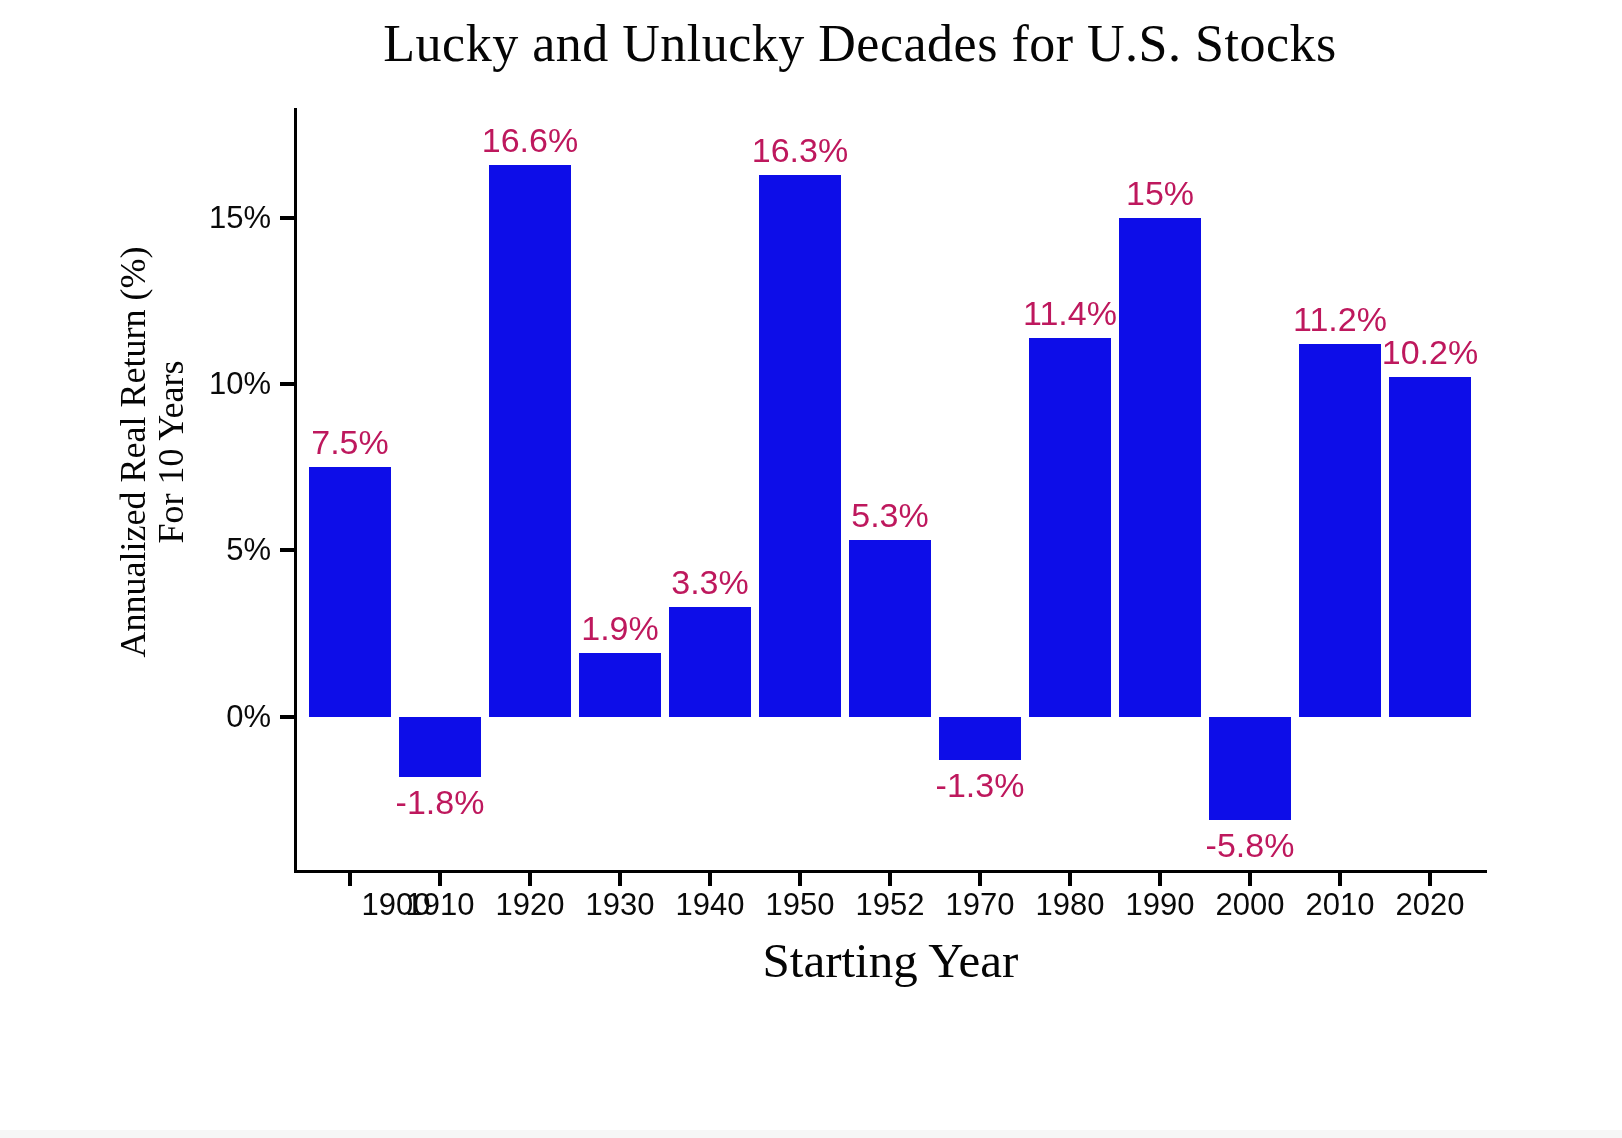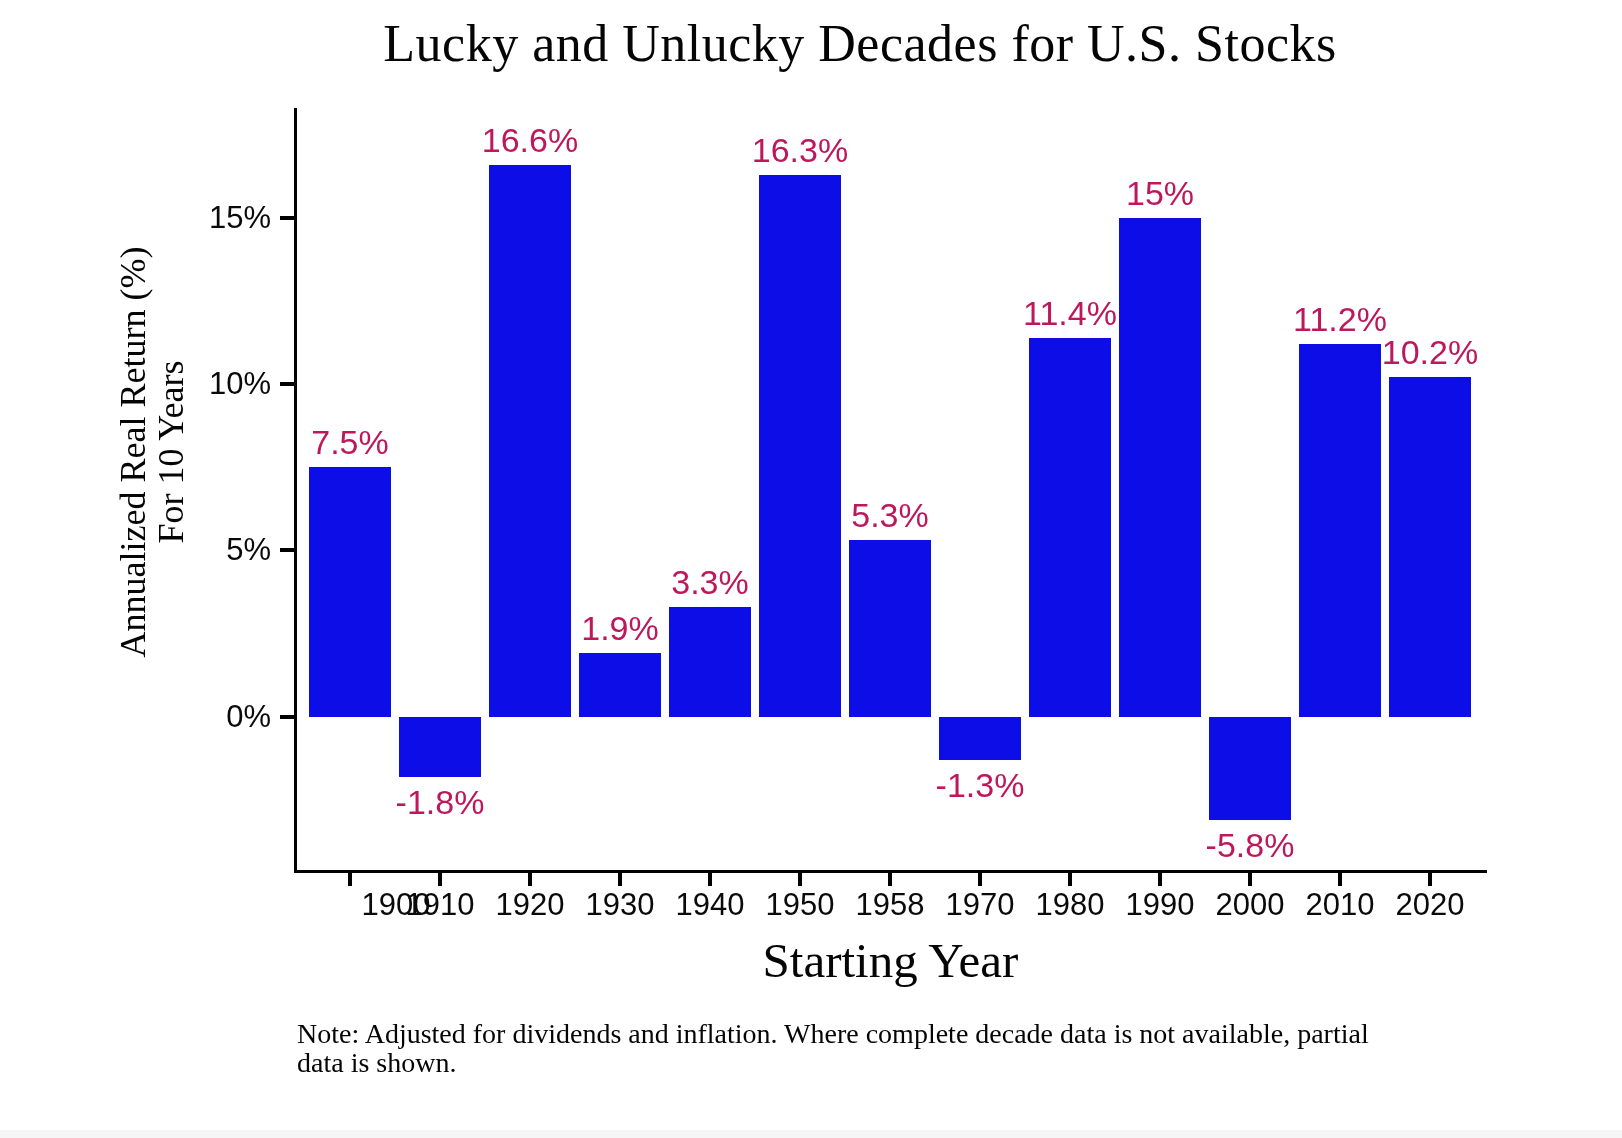--- a/index.html
+++ b/index.html
@@ -169,21 +169,21 @@
       <div class="bar-label" style="left: 333px; top: 454.913px;">3.3%</div>
       <div class="xtick-mark" style="left: 411px;"></div>
       <div class="xtick-label" style="left: 413px;">1940</div>
       <div class="bar" style="left: 462px; height: 542.152px; top: 66.5217px; background: rgb(13, 13, 232);"></div>
       <div class="bar-label" style="left: 423px; top: 22.5217px;">16.3%</div>
       <div class="xtick-mark" style="left: 501px;"></div>
       <div class="xtick-label" style="left: 503px;">1950</div>
       <div class="bar" style="left: 552px; height: 176.283px; top: 432.391px; background: rgb(13, 13, 232);"></div>
       <div class="bar-label" style="left: 513px; top: 388.391px;">5.3%</div>
       <div class="xtick-mark" style="left: 591px;"></div>
-      <div class="xtick-label" style="left: 593px;">1958</div>
+      <div class="xtick-label" style="left: 593px;">1952</div>
       <div class="bar" style="left: 642px; height: 43.2391px; top: 608.674px; background: rgb(13, 13, 232);"></div>
       <div class="bar-label" style="left: 603px; top: 657.913px;">-1.3%</div>
       <div class="xtick-mark" style="left: 681px;"></div>
       <div class="xtick-label" style="left: 683px;">1970</div>
       <div class="bar" style="left: 732px; height: 379.174px; top: 229.5px; background: rgb(13, 13, 232);"></div>
       <div class="bar-label" style="left: 693px; top: 185.5px;">11.4%</div>
       <div class="xtick-mark" style="left: 771px;"></div>
       <div class="xtick-label" style="left: 773px;">1980</div>
       <div class="bar" style="left: 822px; height: 498.913px; top: 109.761px; background: rgb(13, 13, 232);"></div>
       <div class="bar-label" style="left: 783px; top: 65.7609px;">15%</div>
@@ -199,18 +199,17 @@
       <div class="xtick-label" style="left: 1043px;">2010</div>
       <div class="bar" style="left: 1092px; height: 339.261px; top: 269.413px; background: rgb(13, 13, 232);"></div>
       <div class="bar-label" style="left: 1053px; top: 225.413px;">10.2%</div>
       <div class="xtick-mark" style="left: 1131px;"></div>
       <div class="xtick-label" style="left: 1133px;">2020</div>
     </div>
 
   <div class="xlabel">Starting Year</div>
 
   <div class="footer">
-    <div>Note: Adjusted for dividends and inflation. Where complete decade data is not available, partial data is shown.</div>
   </div>
 
   <div class="bottom-strip"></div>
 
 </div>
 
 </body></html>

